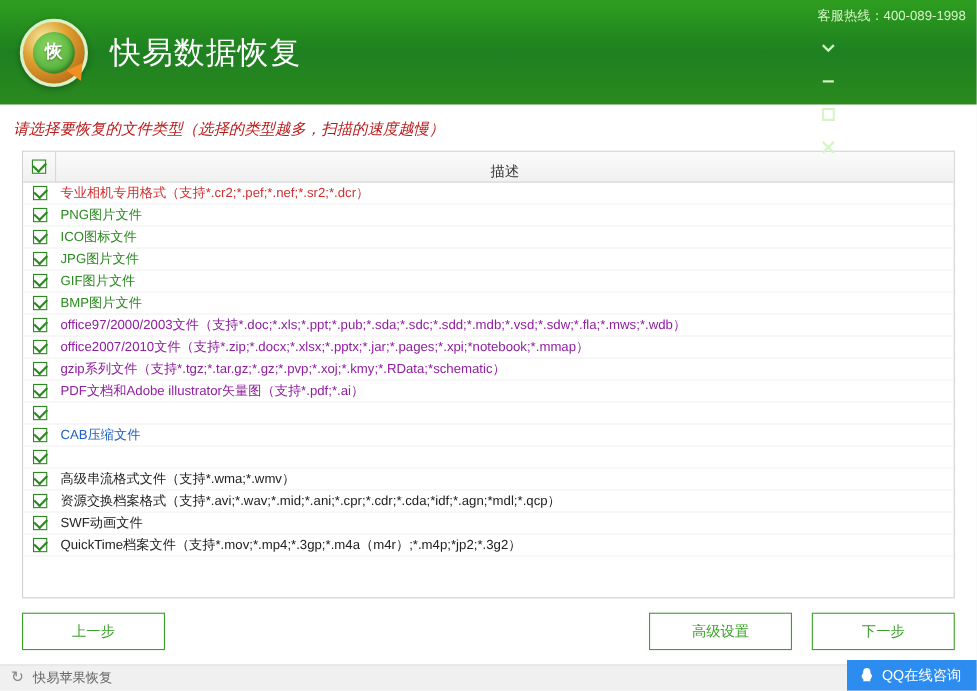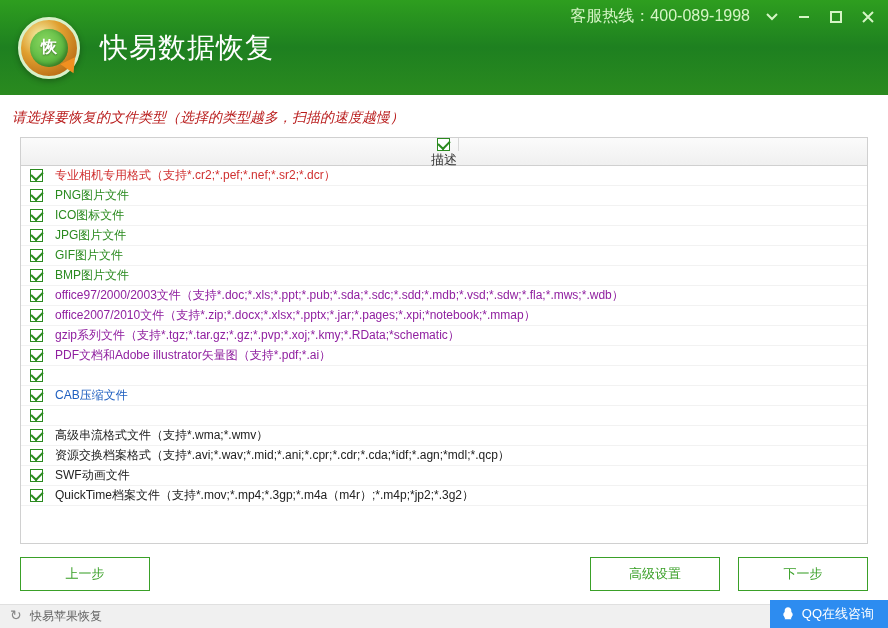--- a/index.html
+++ b/index.html
@@ -14,24 +14,25 @@
       display: flex;
       align-items: center;
       padding-left: 18px;
     }
     
     .title-bar-top {
       position: absolute;
       top: 6px;
       right: 10px;
       display: flex;
-      align-items: center;
+      align-items: flex-start;
       color: #d5f5c5;
-      font-size: 16px;
+      font-size: 12px;
       gap: 12px;
+      flex-direction: column;
     }
     
     .win-btn { 
       width: 20px; height: 18px; 
       display: flex; align-items: center; justify-content: center;
       cursor: pointer;
       color: #d5f5c5;
     }
     
     .logo-circle {
@@ -82,22 +83,21 @@
       display: flex;
       flex-direction: column;
       overflow: hidden;
     }
     
     .list-header {
       height: 28px;
       background: linear-gradient(180deg, #fbfbfb, #f0f0f0);
       border-bottom: 1px solid #d0d0d0;
       display: flex;
-      align-items: center;
-      flex-direction: column;
+      align-items: flex-end;
     }
     .list-header .hdr-check { width: 30px; display:flex; justify-content:center; border-right: 1px solid #d8d8d8; height: 100%; align-items: center; }
     .list-header .hdr-desc { flex: 1; text-align: center; font-size: 13px; color: #333; }
     
     .list-body {
       flex: 1;
       overflow-y: scroll;
       overflow-x: hidden;
     }
     .list-body::-webkit-scrollbar { width: 17px; background: #f0f0f0; }

